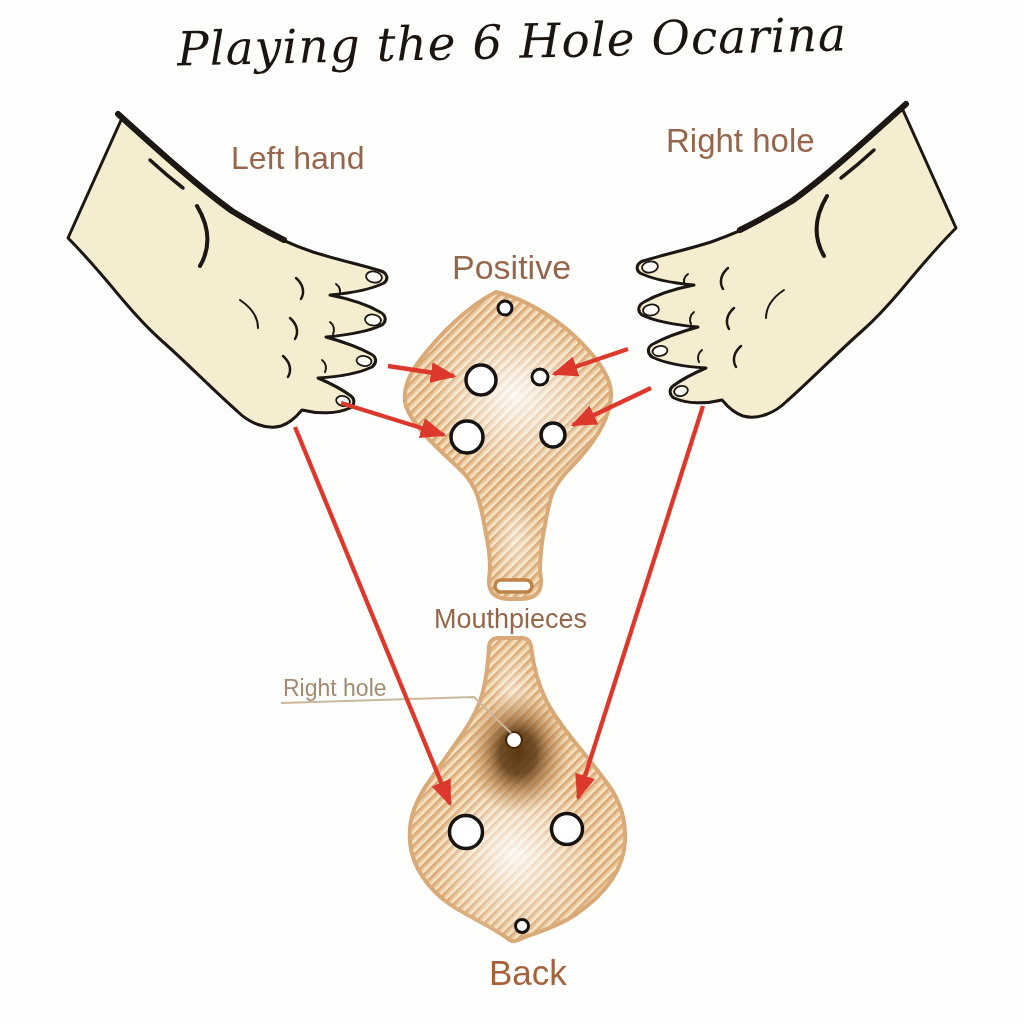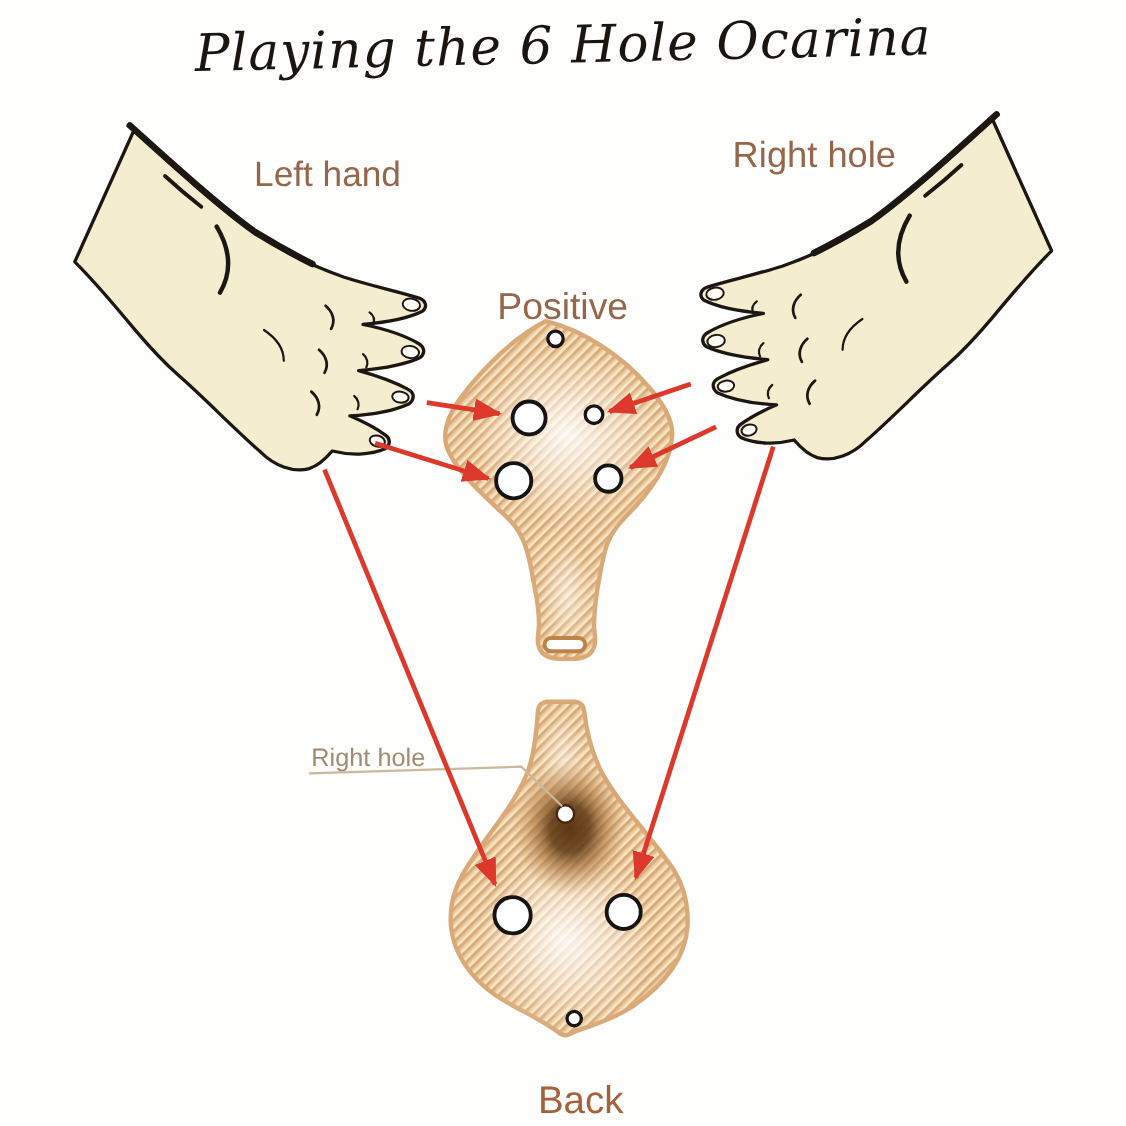--- a/index.html
+++ b/index.html
@@ -5,24 +5,24 @@
   html,body{margin:0;padding:0;background:#ffffff;}
   #stage{position:relative;width:1024px;height:1024px;background:#fefefd;overflow:hidden;
          font-family:"Liberation Sans", sans-serif;}
   #art{position:absolute;left:0;top:0;width:1024px;height:1024px;}
   .lbl{position:absolute;white-space:nowrap;color:var(--label-brown);}
   #title{left:92px;top:14px;width:840px;text-align:center;
          font-family:"DejaVu Serif", serif;font-style:italic;font-size:47px;
          color:var(--title-ink);transform:rotate(-1.3deg);letter-spacing:1px;}
   #lbl-left-hand{left:199px;top:140px;font-size:32px;margin-left:32px;}
   #lbl-right-hand{left:666px;top:122px;font-size:33px;}
-  #lbl-positive{left:452px;top:260px;font-size:34px;text-align:center;}
+  #lbl-positive{left:452px;top:248px;font-size:34px;text-align:center;}
   #lbl-mouthpieces{left:434px;top:604px;font-size:27px;}
   #lbl-sound-hole{left:283px;top:675px;font-size:23px;color:var(--sound-hole-label);}
-  #lbl-back{left:489px;top:953px;font-size:35px;color:var(--back-label);margin-top:28px;}
+  #lbl-back{left:489px;top:953px;font-size:35px;color:var(--back-label);}
   .arrow{stroke:var(--arrow-red);stroke-width:4.3;stroke-linecap:butt;fill:none;}
   #ah polygon{fill:var(--arrow-red);}
   .hole{fill:var(--hole-fill);stroke:var(--hole-ring);}
   .hand{fill:var(--hand-fill);stroke:var(--hand-outline);stroke-width:3;
         stroke-linejoin:round;stroke-linecap:round;}
   .hstroke{fill:none;stroke:var(--hand-outline);stroke-linecap:round;}
   .nail{fill:#fdfcf6;stroke:var(--hand-outline);stroke-width:1.8;}
   .bodyshape{fill:url(#weave);stroke:var(--body-stripe-dark);stroke-width:4;opacity:1;}
   .leader{fill:none;stroke:var(--leader-line);stroke-width:2;}
 </style>
@@ -199,15 +199,16 @@
         <line class="arrow" x1="628" y1="349" x2="554" y2="374" marker-end="url(#ah)"></line>
         <line class="arrow" x1="651" y1="388" x2="573" y2="425" marker-end="url(#ah)"></line>
         <line class="arrow" x1="703" y1="406" x2="578" y2="798" marker-end="url(#ah)"></line>
       </g>
   </svg>
 
   <div id="title" class="lbl">Playing the 6 Hole Ocarina</div>
   <div id="lbl-left-hand" class="lbl">Left hand</div>
   <div id="lbl-right-hand" class="lbl">Right hole</div>
   <div id="lbl-positive" class="lbl">Positive</div>
+  <div id="lbl-mouthpieces" class="lbl">Mouthpieces</div>
   <div id="lbl-sound-hole" class="lbl">Right hole</div>
   <div id="lbl-back" class="lbl">Back</div>
 </div>
 
 </body></html>

